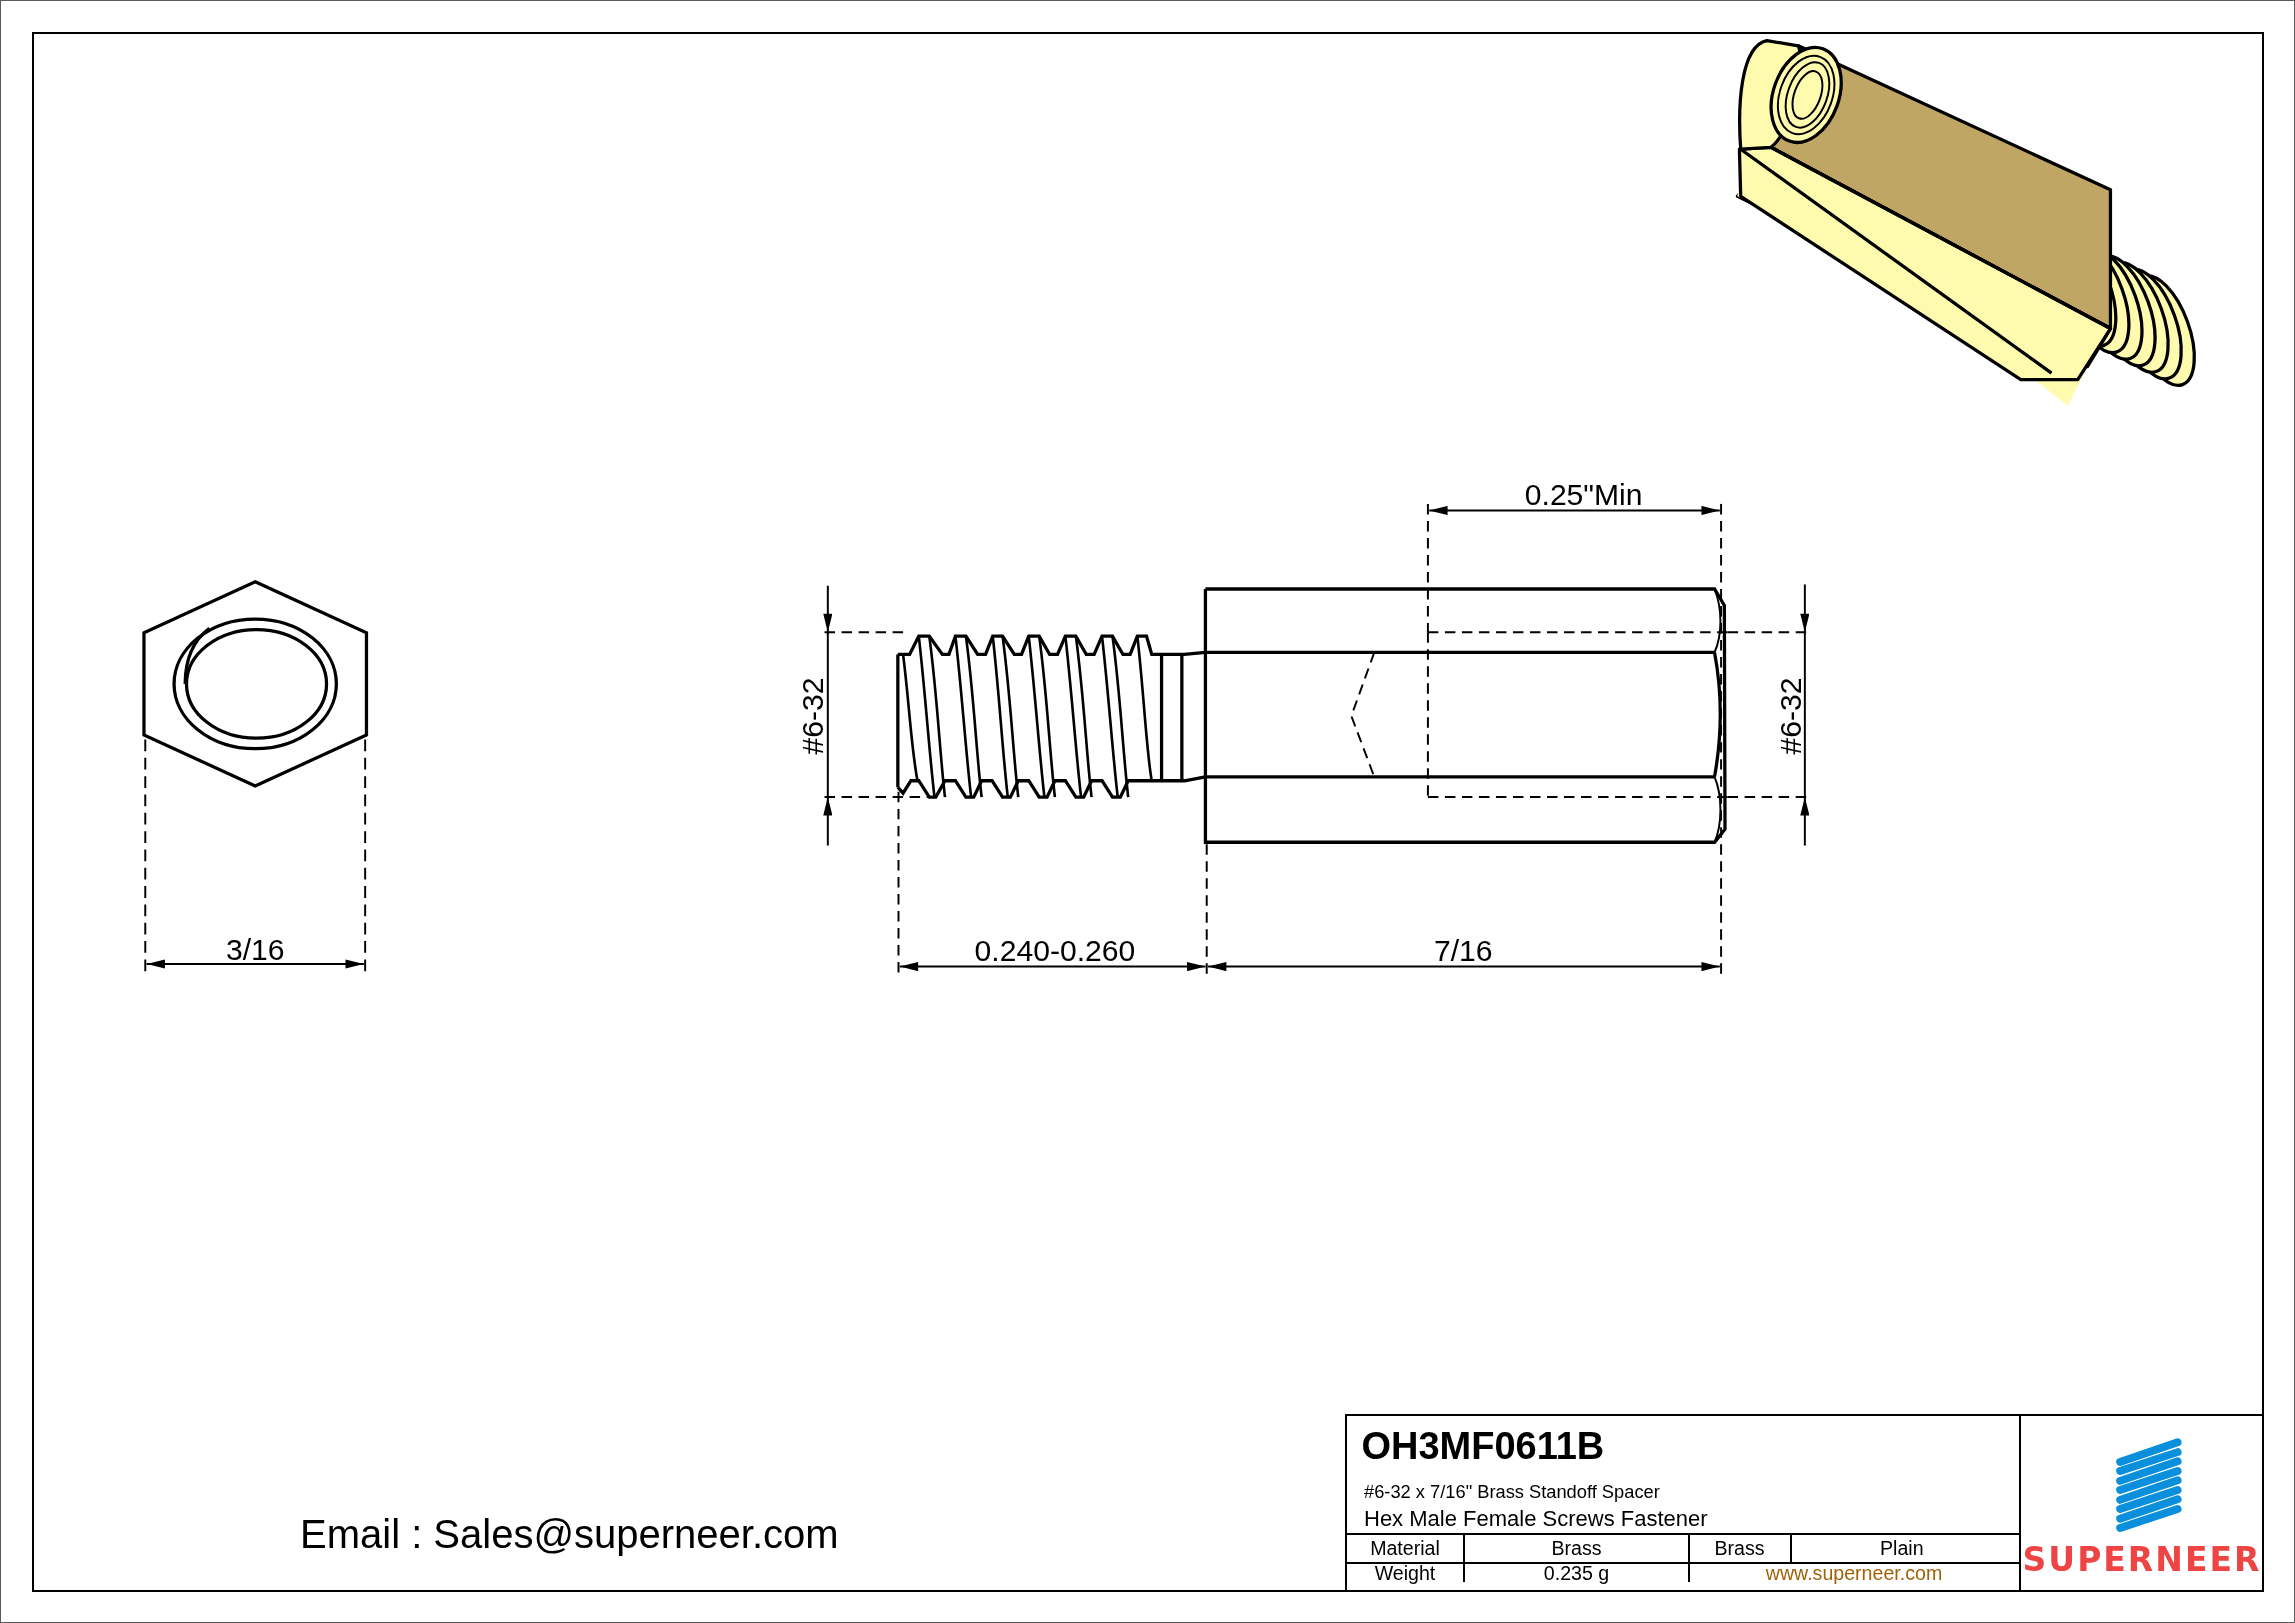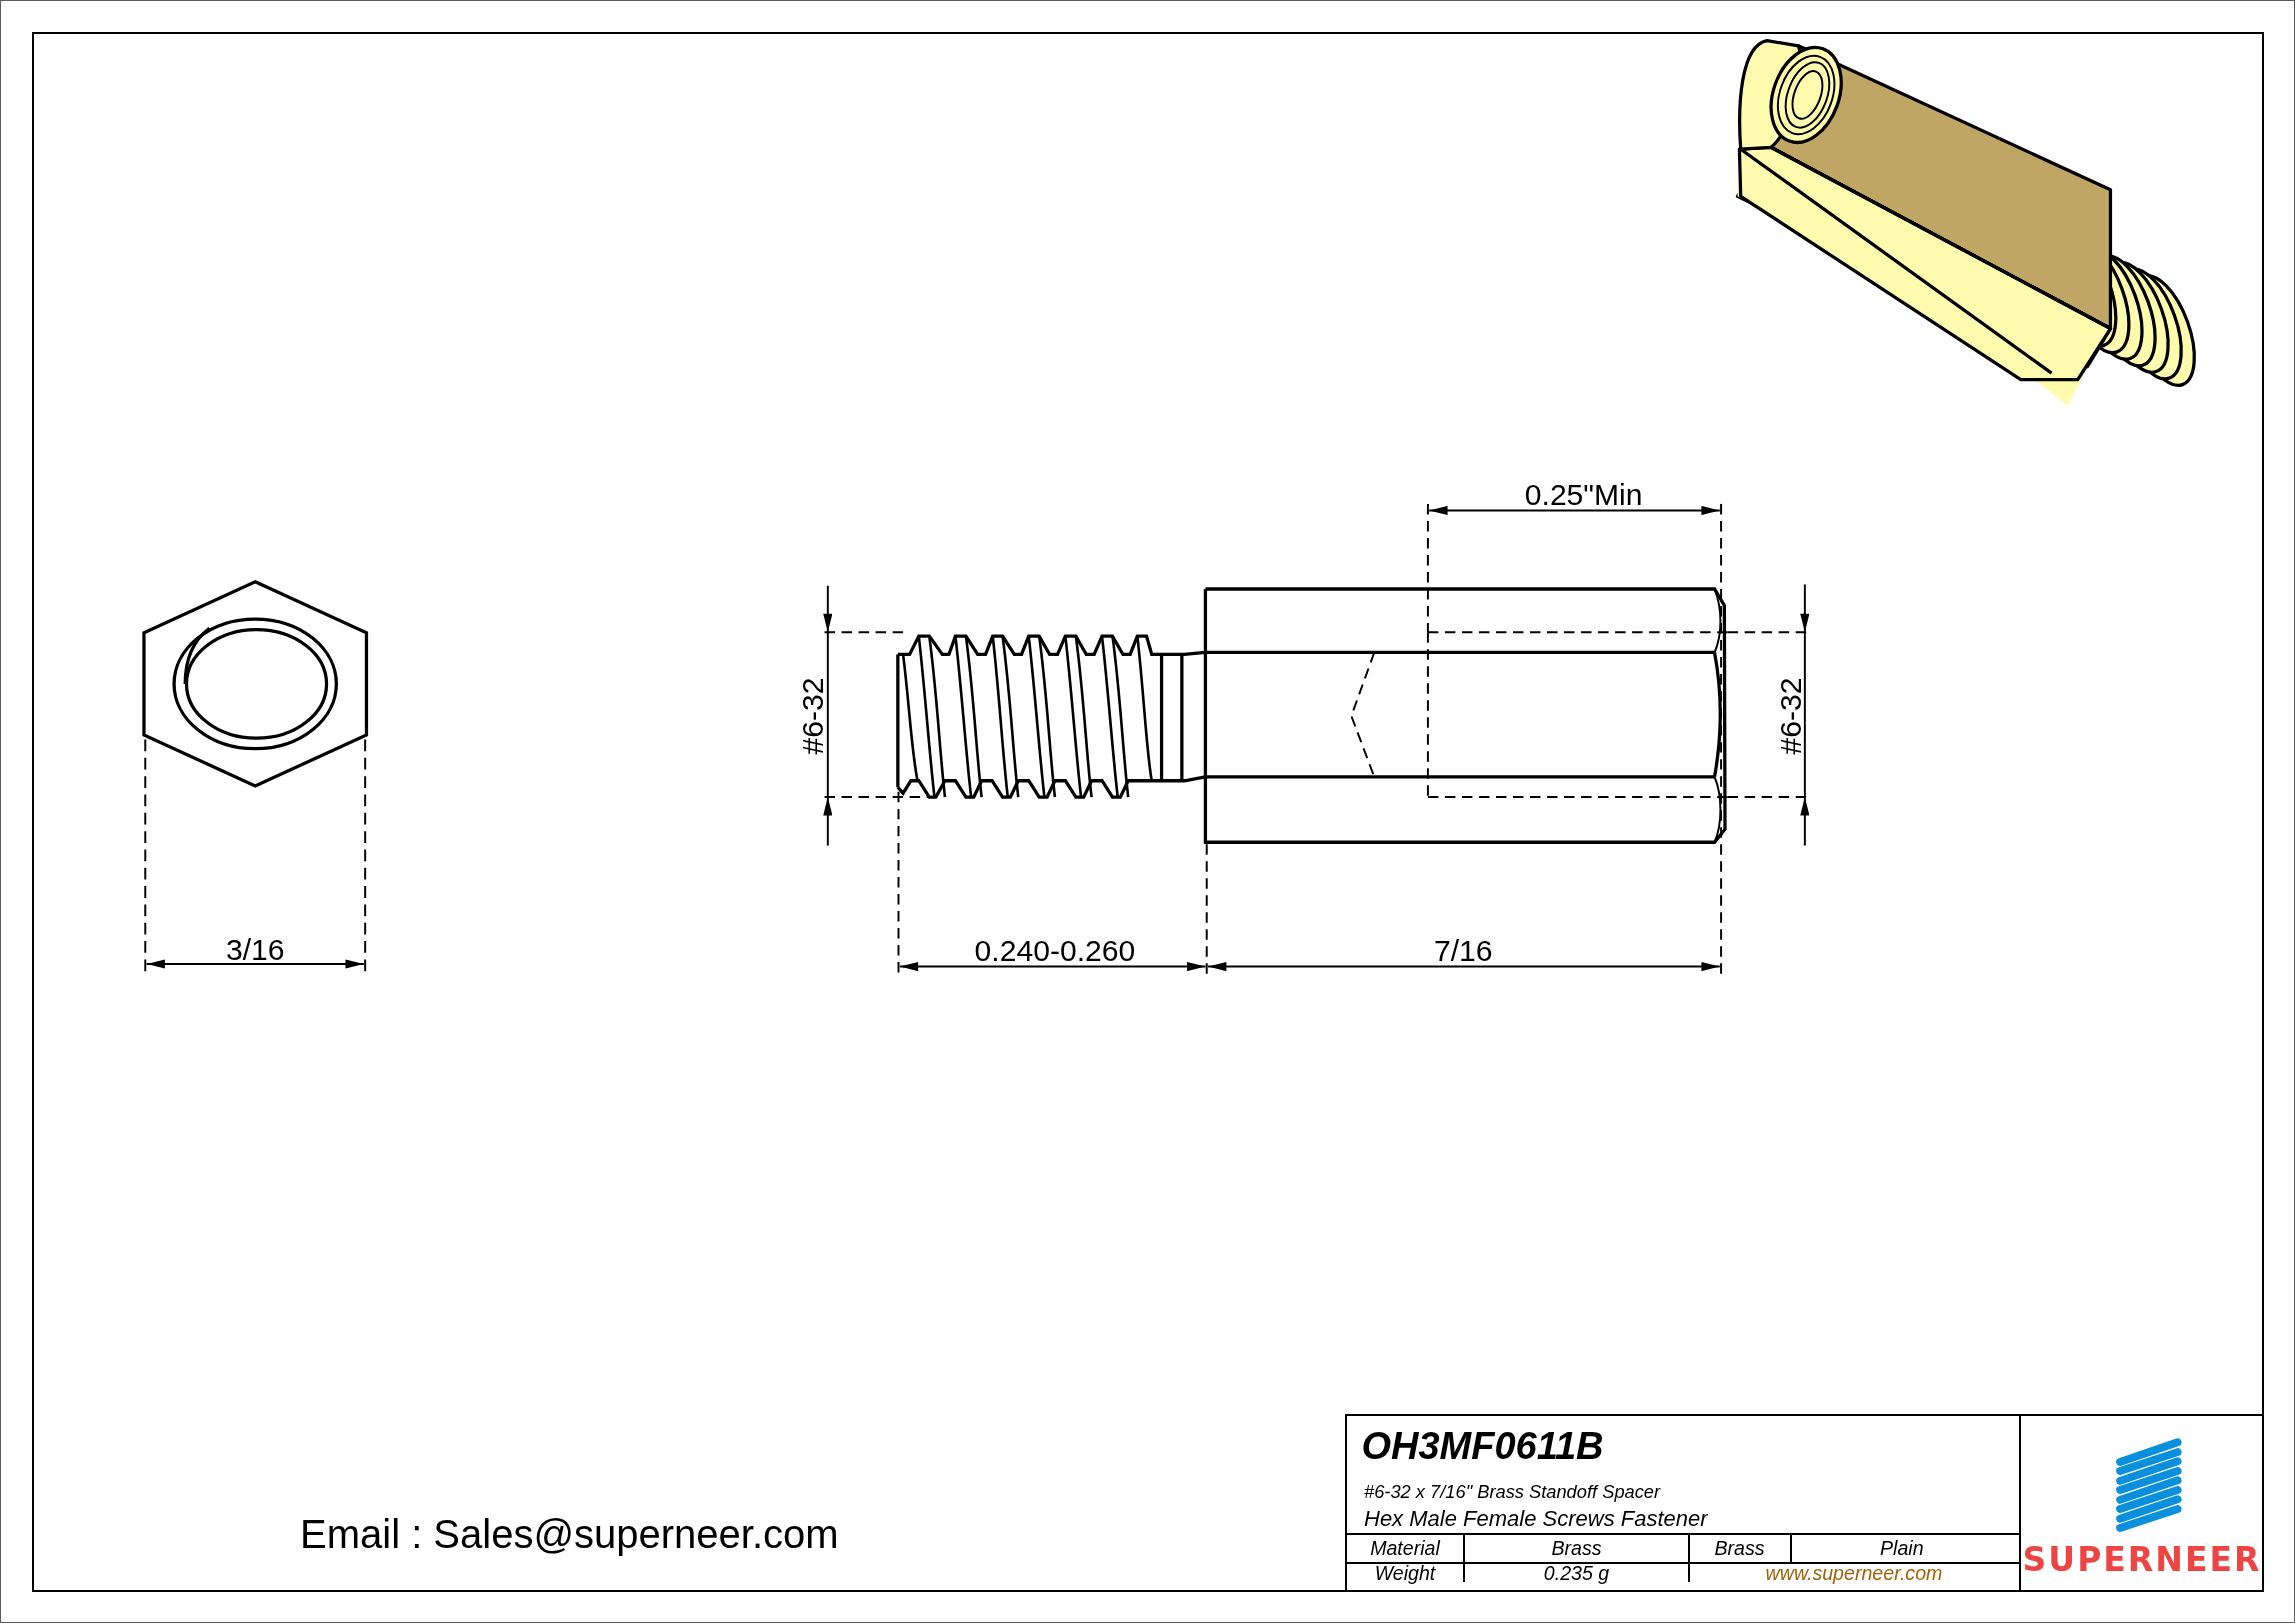--- a/index.html
+++ b/index.html
@@ -4,21 +4,21 @@
 <style>
   html, body { margin:0; padding:0; background:#ffffff; }
   body { width:2295px; height:1623px; position:relative; overflow:hidden;
          font-family:"Liberation Sans", sans-serif; color:#000; }
   .outer { position:absolute; left:0; top:0; width:2293px; height:1621px; border:1.3px solid #5a5a5a; }
   .frame { position:absolute; left:32px; top:32px; width:2228px; height:1556px; border:2px solid #000; }
   svg.drawing { position:absolute; left:0; top:0; }
   .dim-text { font-family:"Liberation Sans", sans-serif; font-size:46px; fill:#000; }
   .email { position:absolute; left:300px; top:1512px; font-size:40px; font-family:"Liberation Sans", sans-serif; }
   .tb { position:absolute; left:1345px; top:1414px; width:918px; height:177px; border-top:2.6px solid #000; border-left:2.6px solid #000; box-sizing:border-box; }
-  .tb-left { position:absolute; left:0; top:0; width:672px; height:174px; border-right:2.6px solid #000; box-sizing:content-box;font-style:italic; }
+  .tb-left { position:absolute; left:0; top:0; width:672px; height:174px; border-right:2.6px solid #000; box-sizing:content-box; }
   .part-no { position:absolute; left:14.4px; top:9.2px; font-size:38px; font-weight:bold; }
   .desc1 { position:absolute; left:17px; top:65px; font-size:18.3px; }
   .desc2 { position:absolute; left:17px; top:90px; font-size:22px; }
   .row { position:absolute; left:0; width:672px; border-top:2px solid #000; box-sizing:border-box; }
   .row1 { top:117px; height:29px; }
   .row2 { top:146px; height:20px; }
   .cell { position:absolute; top:0; height:100%; display:flex; align-items:center; justify-content:center; font-size:19.6px; box-sizing:border-box; }
   .cell.b { border-right:2px solid #000; }
   .link { color:#a16207; }
   .logo { position:absolute; left:675px; top:0; width:240px; height:174px; }

